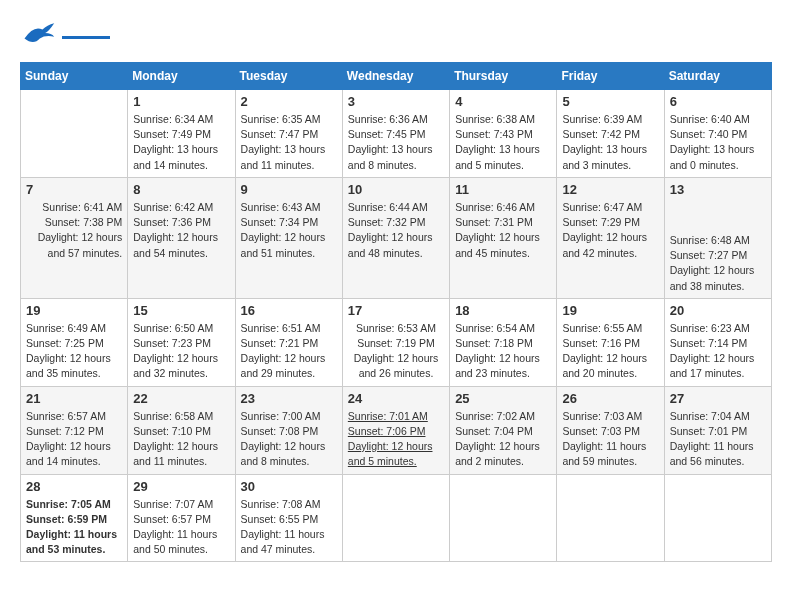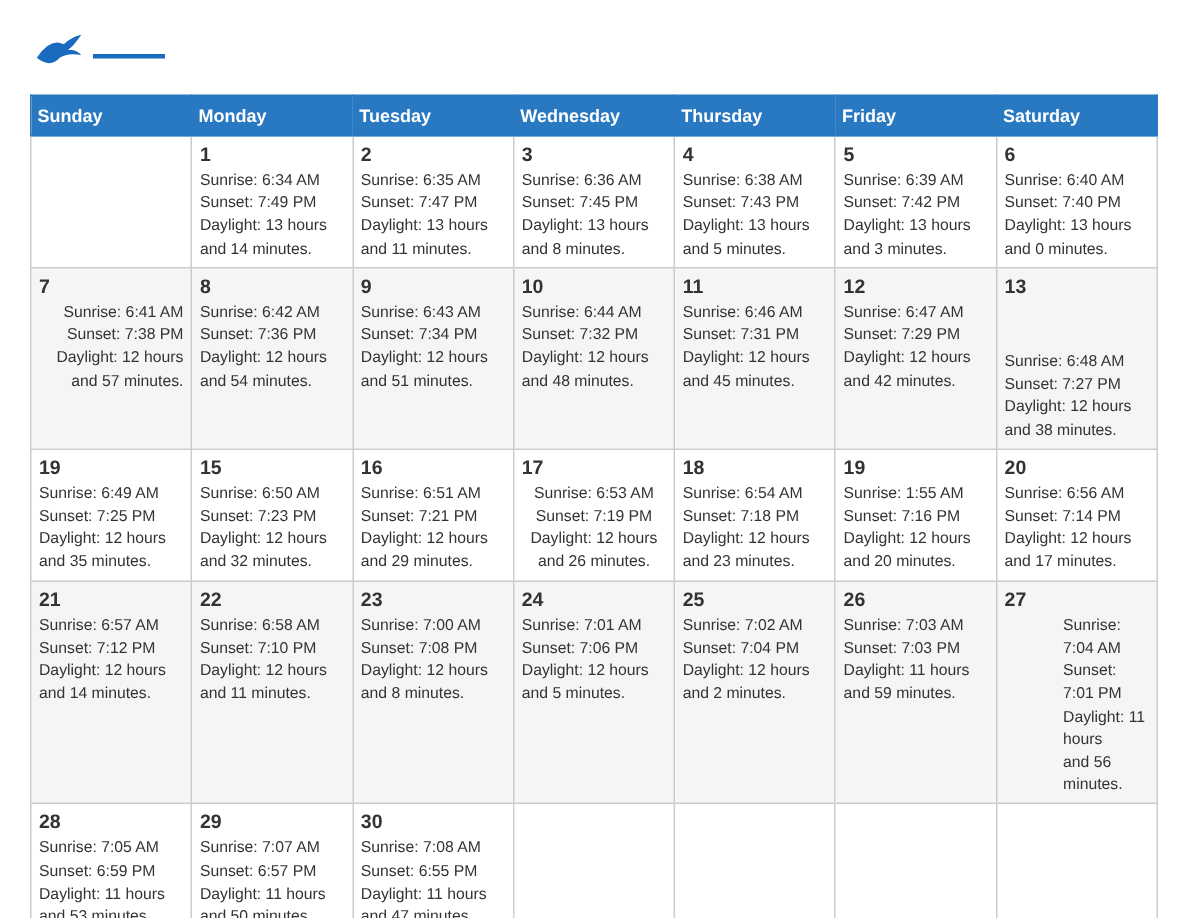--- a/index.html
+++ b/index.html
@@ -248,28 +248,28 @@
         </td>
         <td>
           <span class="day-number">18</span>
           <div class="day-info" style="white-space: pre-line;">Sunrise: 6:54 AM
 Sunset: 7:18 PM
 Daylight: 12 hours
 and 23 minutes.</div>
         </td>
         <td>
           <span class="day-number">19</span>
-          <div class="day-info" style="white-space: pre-line;">Sunrise: 1:55 AM
+          <div class="day-info" style="white-space: pre-line;">Sunrise: 6:55 AM
 Sunset: 7:16 PM
 Daylight: 12 hours
 and 20 minutes.</div>
         </td>
         <td>
           <span class="day-number">20</span>
-          <div class="day-info" style="white-space: pre-line;">Sunrise: 6:56 AM
+          <div class="day-info" style="white-space: pre-line;">Sunrise: 6:23 AM
 Sunset: 7:14 PM
 Daylight: 12 hours
 and 17 minutes.</div>
         </td>
       </tr>
       <tr>
         <td>
           <span class="day-number">21</span>
           <div class="day-info" style="white-space: pre-line;">Sunrise: 6:57 AM
 Sunset: 7:12 PM
@@ -285,51 +285,51 @@
         </td>
         <td>
           <span class="day-number">23</span>
           <div class="day-info" style="white-space: pre-line;">Sunrise: 7:00 AM
 Sunset: 7:08 PM
 Daylight: 12 hours
 and 8 minutes.</div>
         </td>
         <td>
           <span class="day-number">24</span>
-          <div class="day-info" style="white-space: pre-line;">Sunrise: 7:01 AM
+          <div class="day-info" style="white-space: pre-line; text-decoration: underline;">Sunrise: 7:01 AM
 Sunset: 7:06 PM
 Daylight: 12 hours
 and 5 minutes.</div>
         </td>
         <td>
           <span class="day-number">25</span>
           <div class="day-info" style="white-space: pre-line;">Sunrise: 7:02 AM
 Sunset: 7:04 PM
 Daylight: 12 hours
 and 2 minutes.</div>
         </td>
         <td>
           <span class="day-number">26</span>
           <div class="day-info" style="white-space: pre-line;">Sunrise: 7:03 AM
 Sunset: 7:03 PM
 Daylight: 11 hours
 and 59 minutes.</div>
         </td>
         <td>
           <span class="day-number">27</span>
-          <div class="day-info" style="white-space: pre-line; margin-left: 39px;">Sunrise: 7:04 AM
+          <div class="day-info" style="white-space: pre-line;">Sunrise: 7:04 AM
 Sunset: 7:01 PM
 Daylight: 11 hours
 and 56 minutes.</div>
         </td>
       </tr>
       <tr>
         <td>
           <span class="day-number">28</span>
-          <div class="day-info" style="white-space: pre-line;">Sunrise: 7:05 AM
+          <div class="day-info" style="white-space: pre-line; font-weight: bold;">Sunrise: 7:05 AM
 Sunset: 6:59 PM
 Daylight: 11 hours
 and 53 minutes.</div>
         </td>
         <td>
           <span class="day-number">29</span>
           <div class="day-info" style="white-space: pre-line;">Sunrise: 7:07 AM
 Sunset: 6:57 PM
 Daylight: 11 hours
 and 50 minutes.</div>

